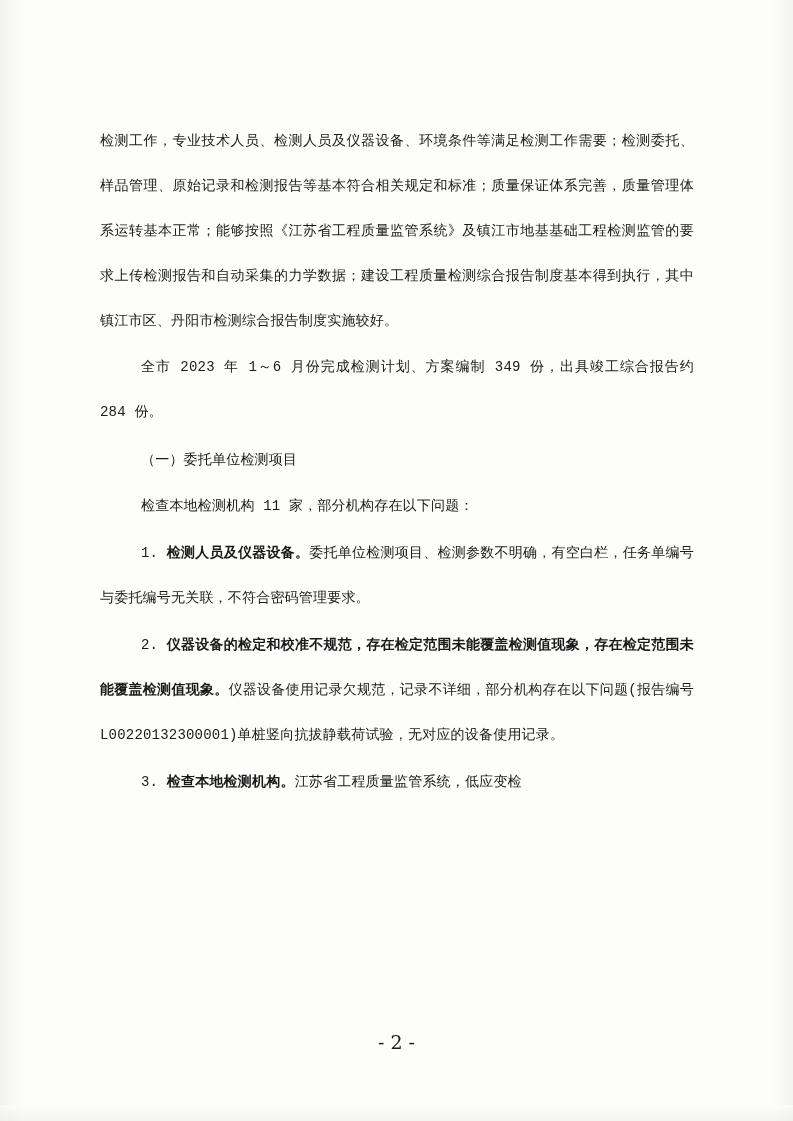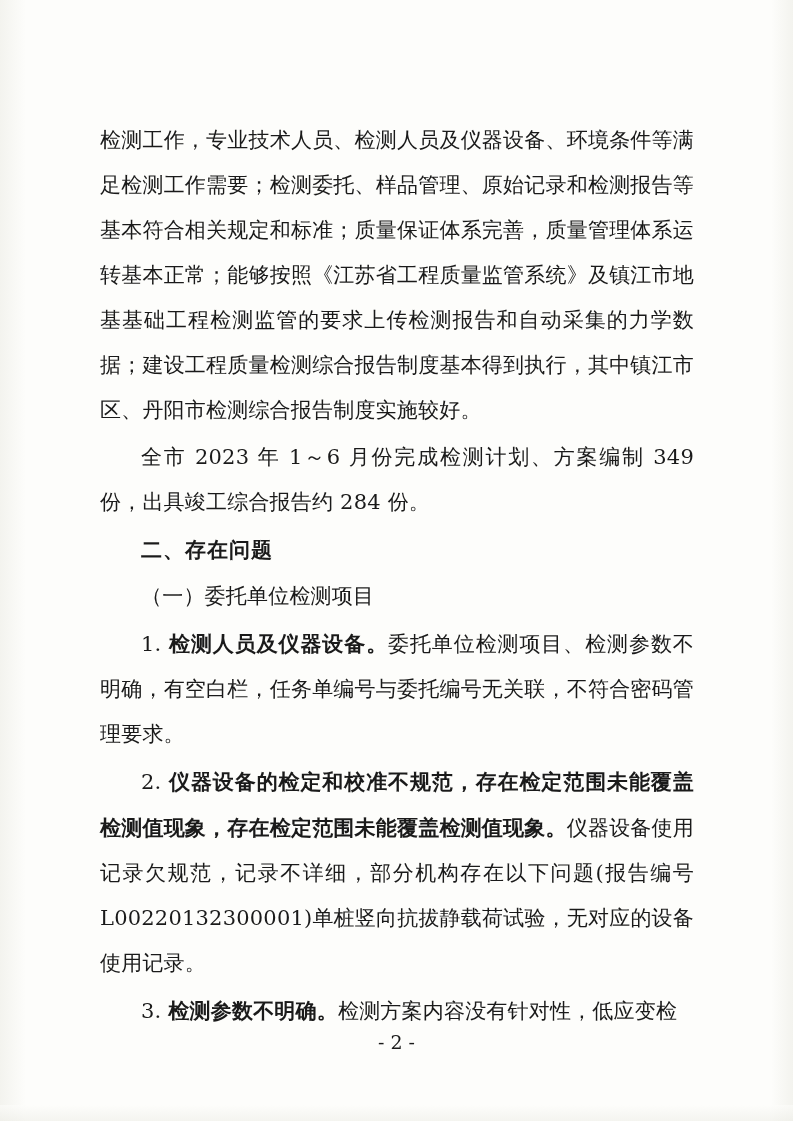--- a/index.html
+++ b/index.html
@@ -24,29 +24,30 @@
     background: #fdfdfb;
   }
   .content {
     position: absolute;
     left: 100px;
     top: 118px;
     width: 598px;
   }
   p {
     margin: 0 4px 2px 0;
-    font-size: 21px;
+    font-size: 14px;
     line-height: 45px;
     text-align: justify;
     text-justify: inter-ideograph;
     letter-spacing: 0.2px;
     color: #1a1a1a;
   }
   p.indent {
     text-indent: 41px;
+    font-family: Liberation Mono, monospace;
   }
   .heading {
     font-weight: bold;
     text-indent: 41px;
     letter-spacing: 1px;
   }
   .subheading {
     text-indent: 41px;
   }
   .bold {
@@ -93,36 +94,36 @@
   <div class="edge-right"></div>
   <div class="edge-bottom"></div>
 
   <div class="content">
 
     <p>检测工作，专业技术人员、检测人员及仪器设备、环境条件等满足检测工作需要；检测委托、样品管理、原始记录和检测报告等基本符合相关规定和标准；质量保证体系完善，质量管理体系运转基本正常；能够按照《江苏省工程质量监管系统》及镇江市地基基础工程检测监管的要求上传检测报告和自动采集的力学数据；建设工程质量检测综合报告制度基本得到执行，其中镇江市区、丹阳市检测综合报告制度实施较好。</p>
 
     <p class="indent">全市 2023 年 1～6 月份完成检测计划、方案编制 349 份，出具竣工综合报告约 284 份。</p>
 
 
-    <p class="heading">二、存在问题</p>
 
     <p class="subheading">（一）委托单位检测项目</p>
 
+    <p class="indent">检查本地检测机构 11 家，部分机构存在以下问题：</p>
 
     <p class="indent">
       <span>1.</span>
       <span class="bold">检测人员及仪器设备。</span><span>委托单位检测项目、检测参数不明确，有空白栏，任务单编号与委托编号无关联，不符合密码管理要求。</span>
     </p>
 
     <p class="indent">
       <span>2.</span>
       <span class="bold">仪器设备的检定和校准不规范，存在检定范围未能覆盖检测值现象，存在检定范围未能覆盖检测值现象。</span><span>仪器设备使用记录欠规范，记录不详细，部分机构存在以下问题(报告编号 L00220132300001)单桩竖向抗拔静载荷试验，无对应的设备使用记录。</span>
     </p>
 
     <p class="indent">
       <span>3.</span>
-      <span class="bold">检测参数不明确。</span><span>检测方案内容没有针对性，低应变检</span>
+      <span class="bold">检查本地检测机构。</span><span>江苏省工程质量监管系统，低应变检</span>
     </p>
 
   </div>
 
   <div class="footer">- 2 -</div>
 </div>
 
 </body></html>

